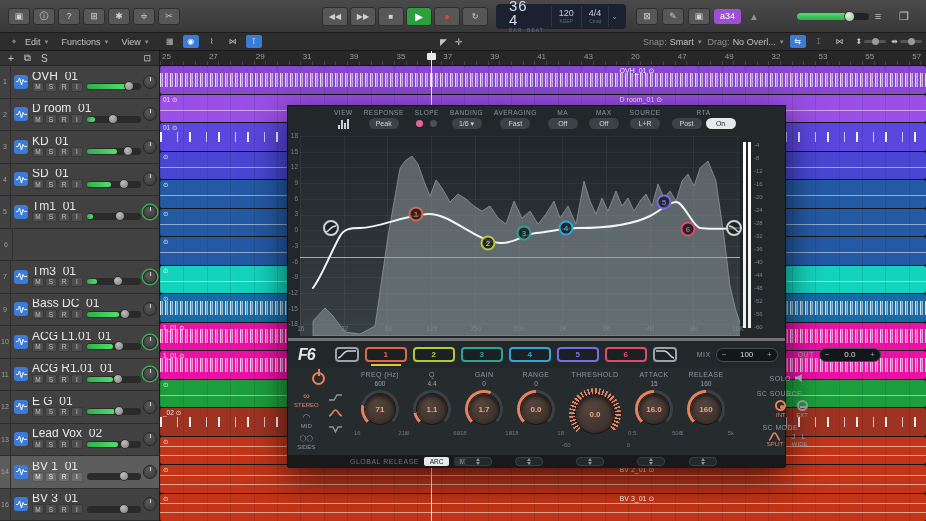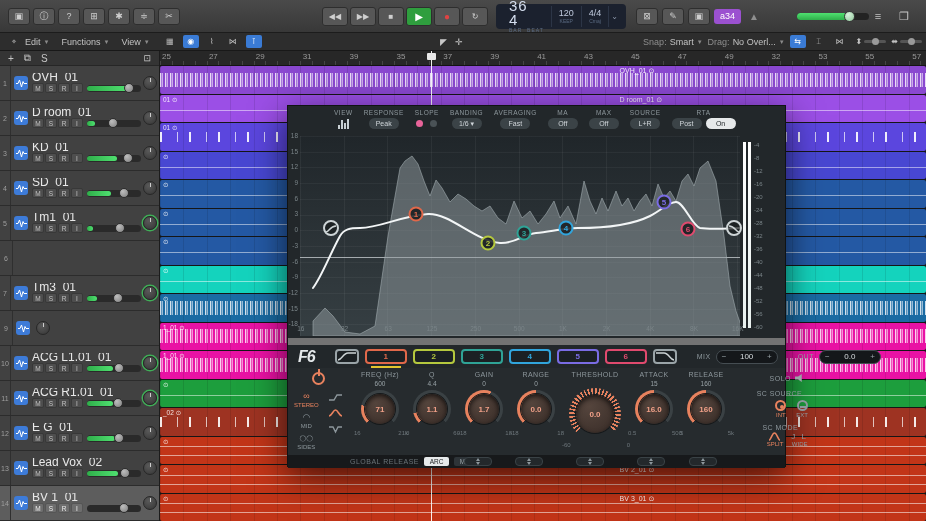--- a/index.html
+++ b/index.html
@@ -112,21 +112,21 @@
   .ylabels{position:absolute;left:-3px;top:-8px;width:13px;display:flex;flex-direction:column;z-index:4;}
   .ylabels span{flex:none;height:15.7px;line-height:15.7px;font-size:6.5px;color:#7a8488;text-align:right;}
   .xlabels{position:absolute;left:-9px;top:189px;width:481px;display:flex;z-index:4;}
   .xlabels span{flex:none;width:43.7px;text-align:center;font-size:6.5px;color:#7a8488;}
   .gmeter{position:absolute;top:6px;bottom:10px;width:3px;background:linear-gradient(#fff,#e8f0ee);z-index:4;}
   .mlabels{position:absolute;left:466px;top:3px;display:flex;flex-direction:column;z-index:4;}
   .mlabels span{flex:none;height:13px;line-height:13px;font-size:6px;color:#7a8488;}
   .bmark{position:absolute;width:15px;height:15px;border-radius:50%;background:rgba(23,27,29,.85);border:2px solid;display:flex;align-items:center;justify-content:center;font-size:8px;font-weight:bold;transform:translate(-50%,-50%);z-index:5;}
   .cutmark{position:absolute;width:16px;height:16px;border-radius:50%;border:2px solid #cdd4d6;background:rgba(23,27,29,.7);transform:translate(-50%,-50%);z-index:5;display:flex;align-items:center;justify-content:center;}
   
-  #plg-bands{position:absolute;left:0;top:232px;width:100%;height:30px;border-top:7px solid #737373;display:flex;align-items:center;padding:0 10px;gap:6px;}
+  #plg-bands{position:absolute;left:0;top:232px;width:100%;height:30px;border-top:3px solid #737373;display:flex;align-items:center;padding:0 10px;gap:6px;}
   #f6logo{font-size:16px;font-weight:bold;font-style:italic;color:#e4e8ea;letter-spacing:-1px;margin-right:14px;}
   .bbtn{width:42px;height:15px;border:2px solid;border-radius:4px;display:flex;align-items:center;justify-content:center;font-size:8px;font-weight:bold;background:#1b2023;position:relative;}
   .bbtn.selu::after{content:"";position:absolute;left:4px;right:4px;bottom:-6px;height:2px;background:#e3c52f;}
   .cutbtn{width:42px;height:15px;border:2px solid #9aa4a8;border-radius:4px;display:flex;align-items:center;justify-content:center;background:#1b2023;}
   .mixwrap{display:flex;align-items:center;gap:5px;margin-left:14px;}
   .mixlbl{font-size:7px;color:#8d979c;letter-spacing:.5px;}
   .valpill{width:62px;height:14px;background:#14171a;border:1px solid #454d52;border-radius:7px;display:flex;align-items:center;justify-content:space-between;padding:0 5px;color:#d8dde0;font-size:8px;}
   .valpill .pm{color:#9aa4a8;font-size:8px;}
   
   #plg-controls{position:absolute;left:0;top:262px;width:100%;height:87px;background:#262b2e;display:flex;}
@@ -466,20 +466,33 @@
 
 
         <div class="trow">
           <div class="tnum">9</div>
           <div class="tbody">
             <div class="ticon">
               <svg width="11" height="9" viewBox="0 0 11 9">
                 <polyline points="0,4.5 2,4.5 3.5,1 5.5,8 7,2.5 8,4.5 11,4.5" fill="none" stroke="#fff" stroke-width="1"></polyline>
               </svg>
             </div>
+            <div class="tmain">
+              <div class="tname">Bass DC_01</div>
+              <div class="tctl">
+                <span class="tbtn">M</span>
+                <span class="tbtn">S</span>
+                <span class="tbtn">R</span>
+                <span class="tbtn">I</span>
+                <span class="tslider">
+                  <span class="tmeter" style="width: 60%;"></span>
+                  <span class="tknob" style="left: 70%;"></span>
+                </span>
+              </div>
+            </div>
             <div class="tpan"></div>
           </div>
         </div>
 
         <div class="trow">
           <div class="tnum">10</div>
           <div class="tbody">
             <div class="ticon">
               <svg width="11" height="9" viewBox="0 0 11 9">
                 <polyline points="0,4.5 2,4.5 3.5,1 5.5,8 7,2.5 8,4.5 11,4.5" fill="none" stroke="#fff" stroke-width="1"></polyline>
@@ -596,37 +609,61 @@
                   <span class="tmeter" style="width: 0%;"></span>
                   <span class="tknob" style="left: 68%;"></span>
                 </span>
               </div>
             </div>
             <div class="tpan"></div>
           </div>
         </div>
 
 
+        <div class="trow">
+          <div class="tnum">16</div>
+          <div class="tbody">
+            <div class="ticon">
+              <svg width="11" height="9" viewBox="0 0 11 9">
+                <polyline points="0,4.5 2,4.5 3.5,1 5.5,8 7,2.5 8,4.5 11,4.5" fill="none" stroke="#fff" stroke-width="1"></polyline>
+              </svg>
+            </div>
+            <div class="tmain">
+              <div class="tname">BV 3_01</div>
+              <div class="tctl">
+                <span class="tbtn">M</span>
+                <span class="tbtn">S</span>
+                <span class="tbtn">R</span>
+                <span class="tbtn">I</span>
+                <span class="tslider">
+                  <span class="tmeter" style="width: 0%;"></span>
+                  <span class="tknob" style="left: 68%;"></span>
+                </span>
+              </div>
+            </div>
+            <div class="tpan"></div>
+          </div>
+        </div>
       </div>
   </div>
 
   <div id="timeline">
     <div id="ruler">
 
     <span class="rnum">25</span>
         <span class="rnum">27</span>
         <span class="rnum">29</span>
         <span class="rnum">31</span>
         <span class="rnum">39</span>
         <span class="rnum">35</span>
         <span class="rnum">37</span>
         <span class="rnum">39</span>
         <span class="rnum">41</span>
         <span class="rnum">43</span>
-        <span class="rnum">45</span>
+        <span class="rnum">20</span>
         <span class="rnum">47</span>
         <span class="rnum">49</span>
         <span class="rnum">32</span>
         <span class="rnum">53</span>
         <span class="rnum">55</span>
         <span class="rnum">57</span>
       </div>
     <div id="lanes">
 
         <div class="lane" style="background: rgb(138, 72, 208);">

